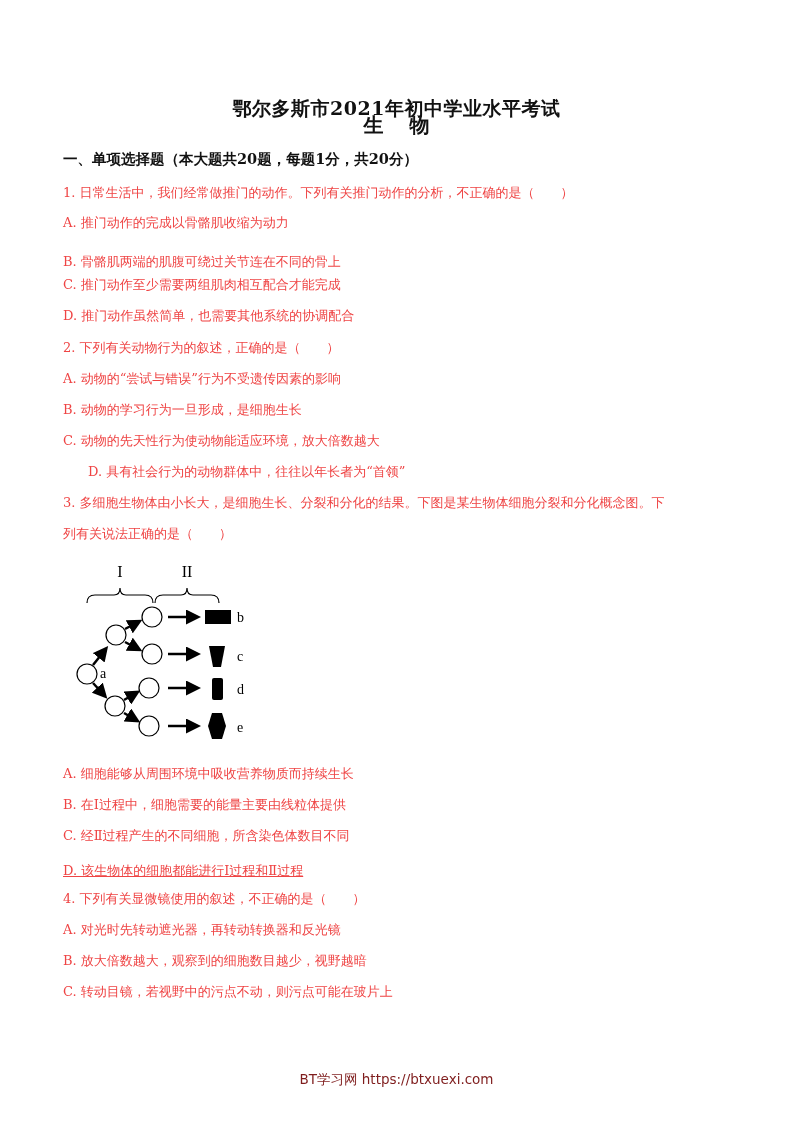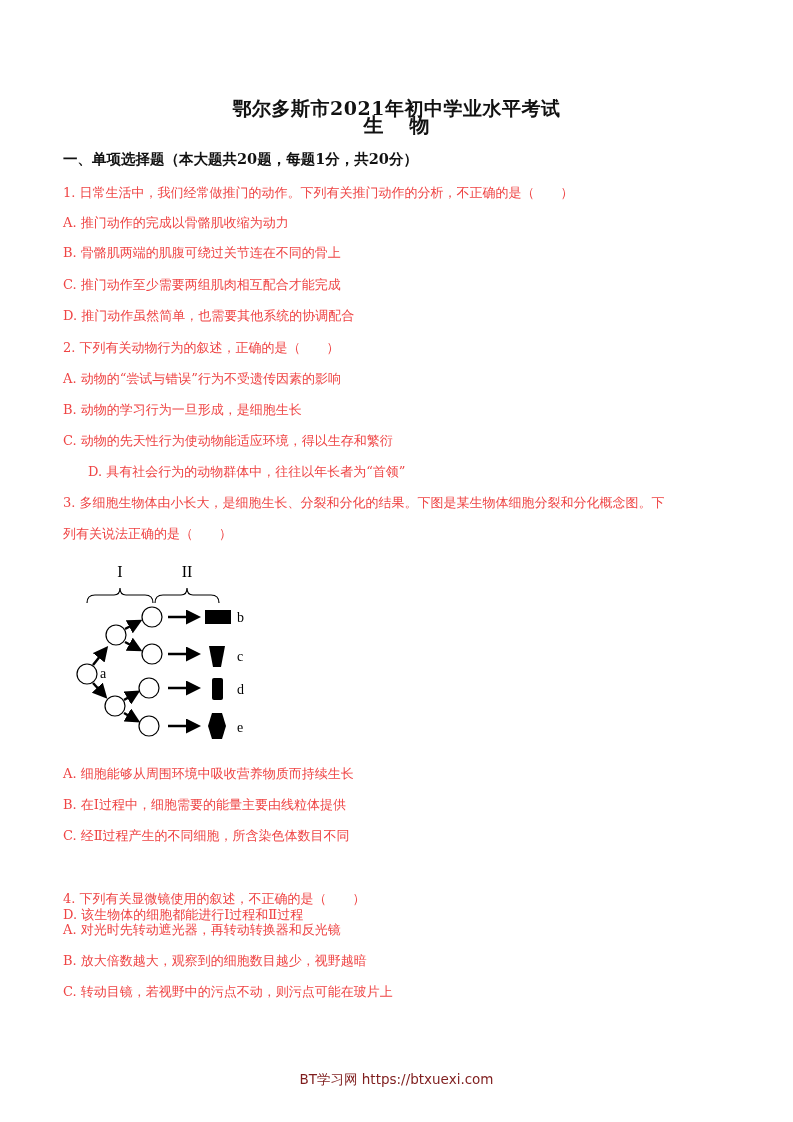--- a/index.html
+++ b/index.html
@@ -80,28 +80,28 @@
 <body>
 
 <div class="page">
 
   <div class="title">鄂尔多斯市2021年初中学业水平考试</div>
   <div class="subject">生物</div>
   <div class="section-heading">一、单项选择题（本大题共20题，每题1分，共20分）</div>
 
   <div class="line" style="top:184px;">1. 日常生活中，我们经常做推门的动作。下列有关推门动作的分析，不正确的是（　　）</div>
   <div class="line opt" style="top:214px;">A.  推门动作的完成以骨骼肌收缩为动力</div>
-  <div class="line opt" style="top:244px;">B.  骨骼肌两端的肌腹可绕过关节连在不同的骨上</div>
+  <div class="line opt" style="top:253px;">B.  骨骼肌两端的肌腹可绕过关节连在不同的骨上</div>
   <div class="line opt" style="top:276px;">C.  推门动作至少需要两组肌肉相互配合才能完成</div>
   <div class="line opt" style="top:307px;">D.  推门动作虽然简单，也需要其他系统的协调配合</div>
 
   <div class="line" style="top:339px;">2. 下列有关动物行为的叙述，正确的是（　　）</div>
   <div class="line opt" style="top:370px;">A.  动物的“尝试与错误”行为不受遗传因素的影响</div>
   <div class="line opt" style="top:401px;">B.  动物的学习行为一旦形成，是细胞生长</div>
-  <div class="line opt" style="top:432px;">C.  动物的先天性行为使动物能适应环境，得以生存和繁衍</div>
+  <div class="line opt" style="top:432px;">C.  动物的先天性行为使动物能适应环境，放大倍数越大</div>
   <div class="line opt" style="top:463px;margin-left:25px;">D.  具有社会行为的动物群体中，往往以年长者为“首领”</div>
 
   <div class="line" style="top:494px;">3. 多细胞生物体由小长大，是细胞生长、分裂和分化的结果。下图是某生物体细胞分裂和分化概念图。下</div>
   <div class="line" style="top:525px;">列有关说法正确的是（　　）</div>
 
   <div class="diagram">
     <svg width="210" height="190" viewBox="0 0 210 190" xmlns="http://www.w3.org/2000/svg">
       <defs>
         <marker id="ah" markerWidth="6" markerHeight="6" refX="4" refY="3" orient="auto">
           <path d="M0,0 L6,3 L0,6 Z" fill="#000"></path>
@@ -146,21 +146,21 @@
       <text x="177" y="67" font-family="Liberation Serif, serif" font-size="14">b</text>
       <text x="177" y="106" font-family="Liberation Serif, serif" font-size="14">c</text>
       <text x="177" y="139" font-family="Liberation Serif, serif" font-size="14">d</text>
       <text x="177" y="177" font-family="Liberation Serif, serif" font-size="14">e</text>
     </svg>
   </div>
 
   <div class="line opt" style="top:765px;">A.  细胞能够从周围环境中吸收营养物质而持续生长</div>
   <div class="line opt" style="top:796px;">B.  在Ⅰ过程中，细胞需要的能量主要由线粒体提供</div>
   <div class="line opt" style="top:827px;">C.  经Ⅱ过程产生的不同细胞，所含染色体数目不同</div>
-  <div class="line opt" style="top:906px;">D.  该生物体的细胞都能进行Ⅰ过程和Ⅱ过程</div>
+  <div class="line opt" style="top:862px;text-decoration:underline;">D.  该生物体的细胞都能进行Ⅰ过程和Ⅱ过程</div>
 
   <div class="line" style="top:890px;">4. 下列有关显微镜使用的叙述，不正确的是（　　）</div>
   <div class="line opt" style="top:921px;">A.  对光时先转动遮光器，再转动转换器和反光镜</div>
   <div class="line opt" style="top:952px;">B.  放大倍数越大，观察到的细胞数目越少，视野越暗</div>
   <div class="line opt" style="top:983px;">C.  转动目镜，若视野中的污点不动，则污点可能在玻片上</div>
 
   <div class="footer">BT学习网 https://btxuexi.com</div>
 </div>
 
 </body></html>

